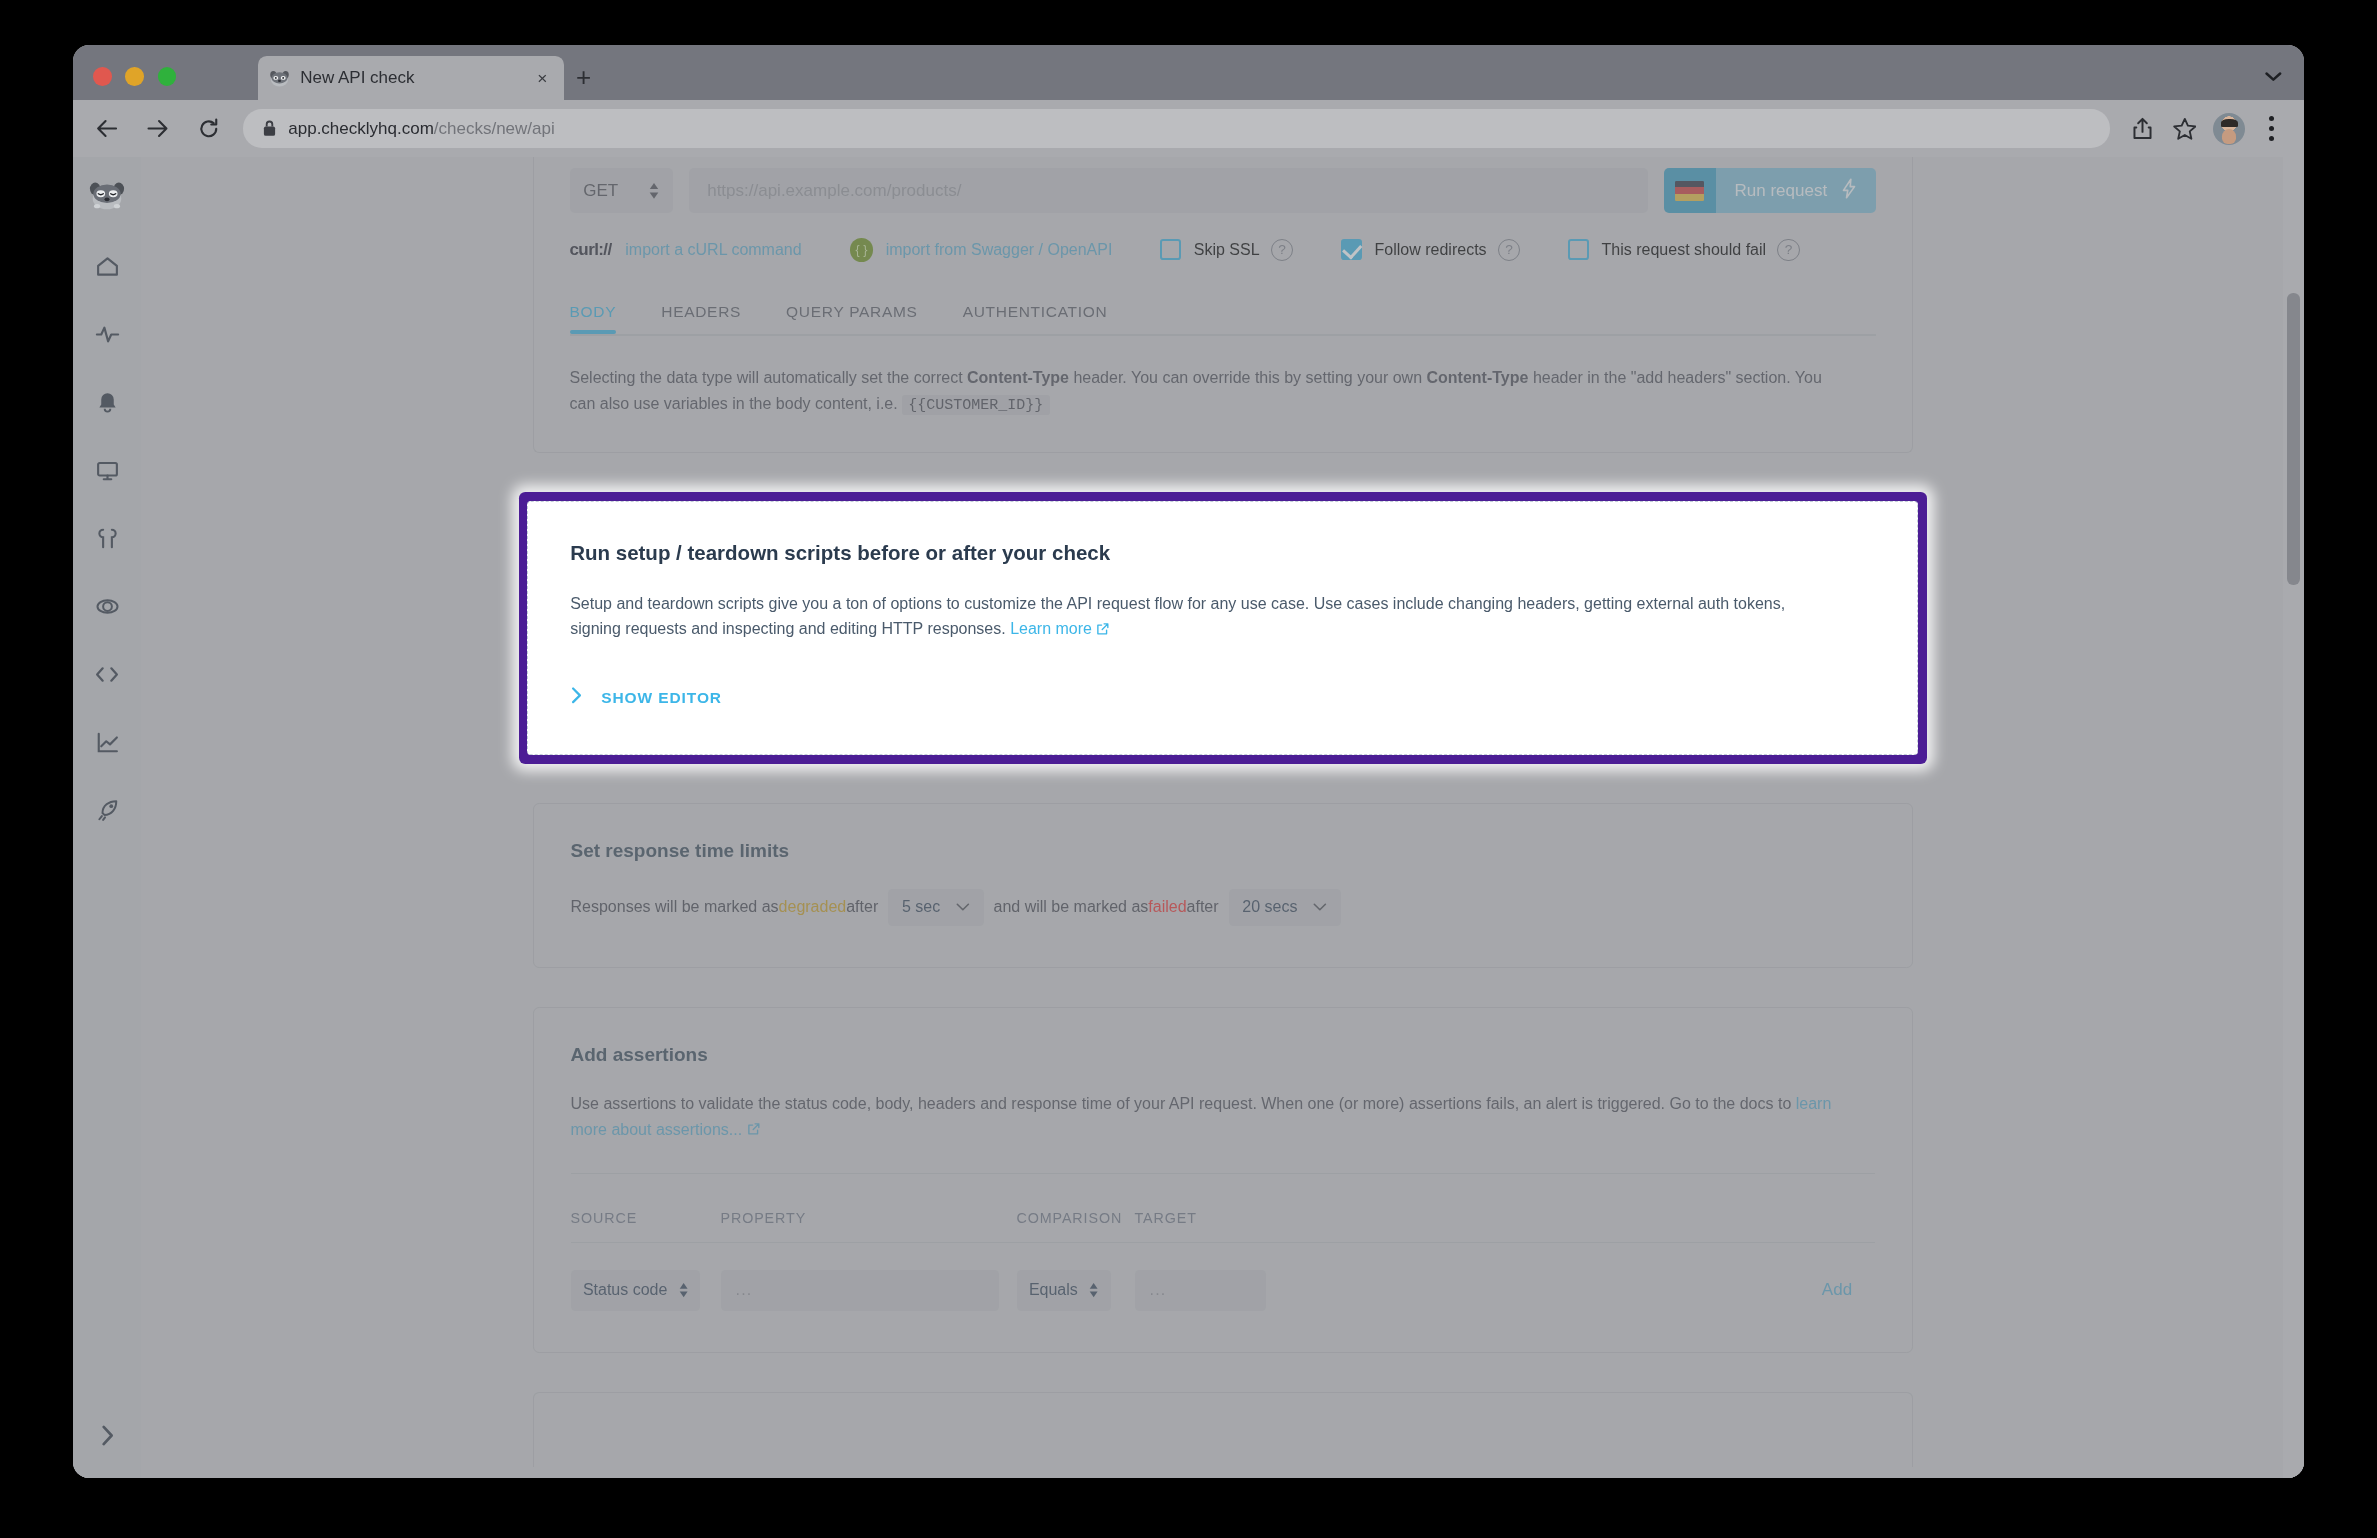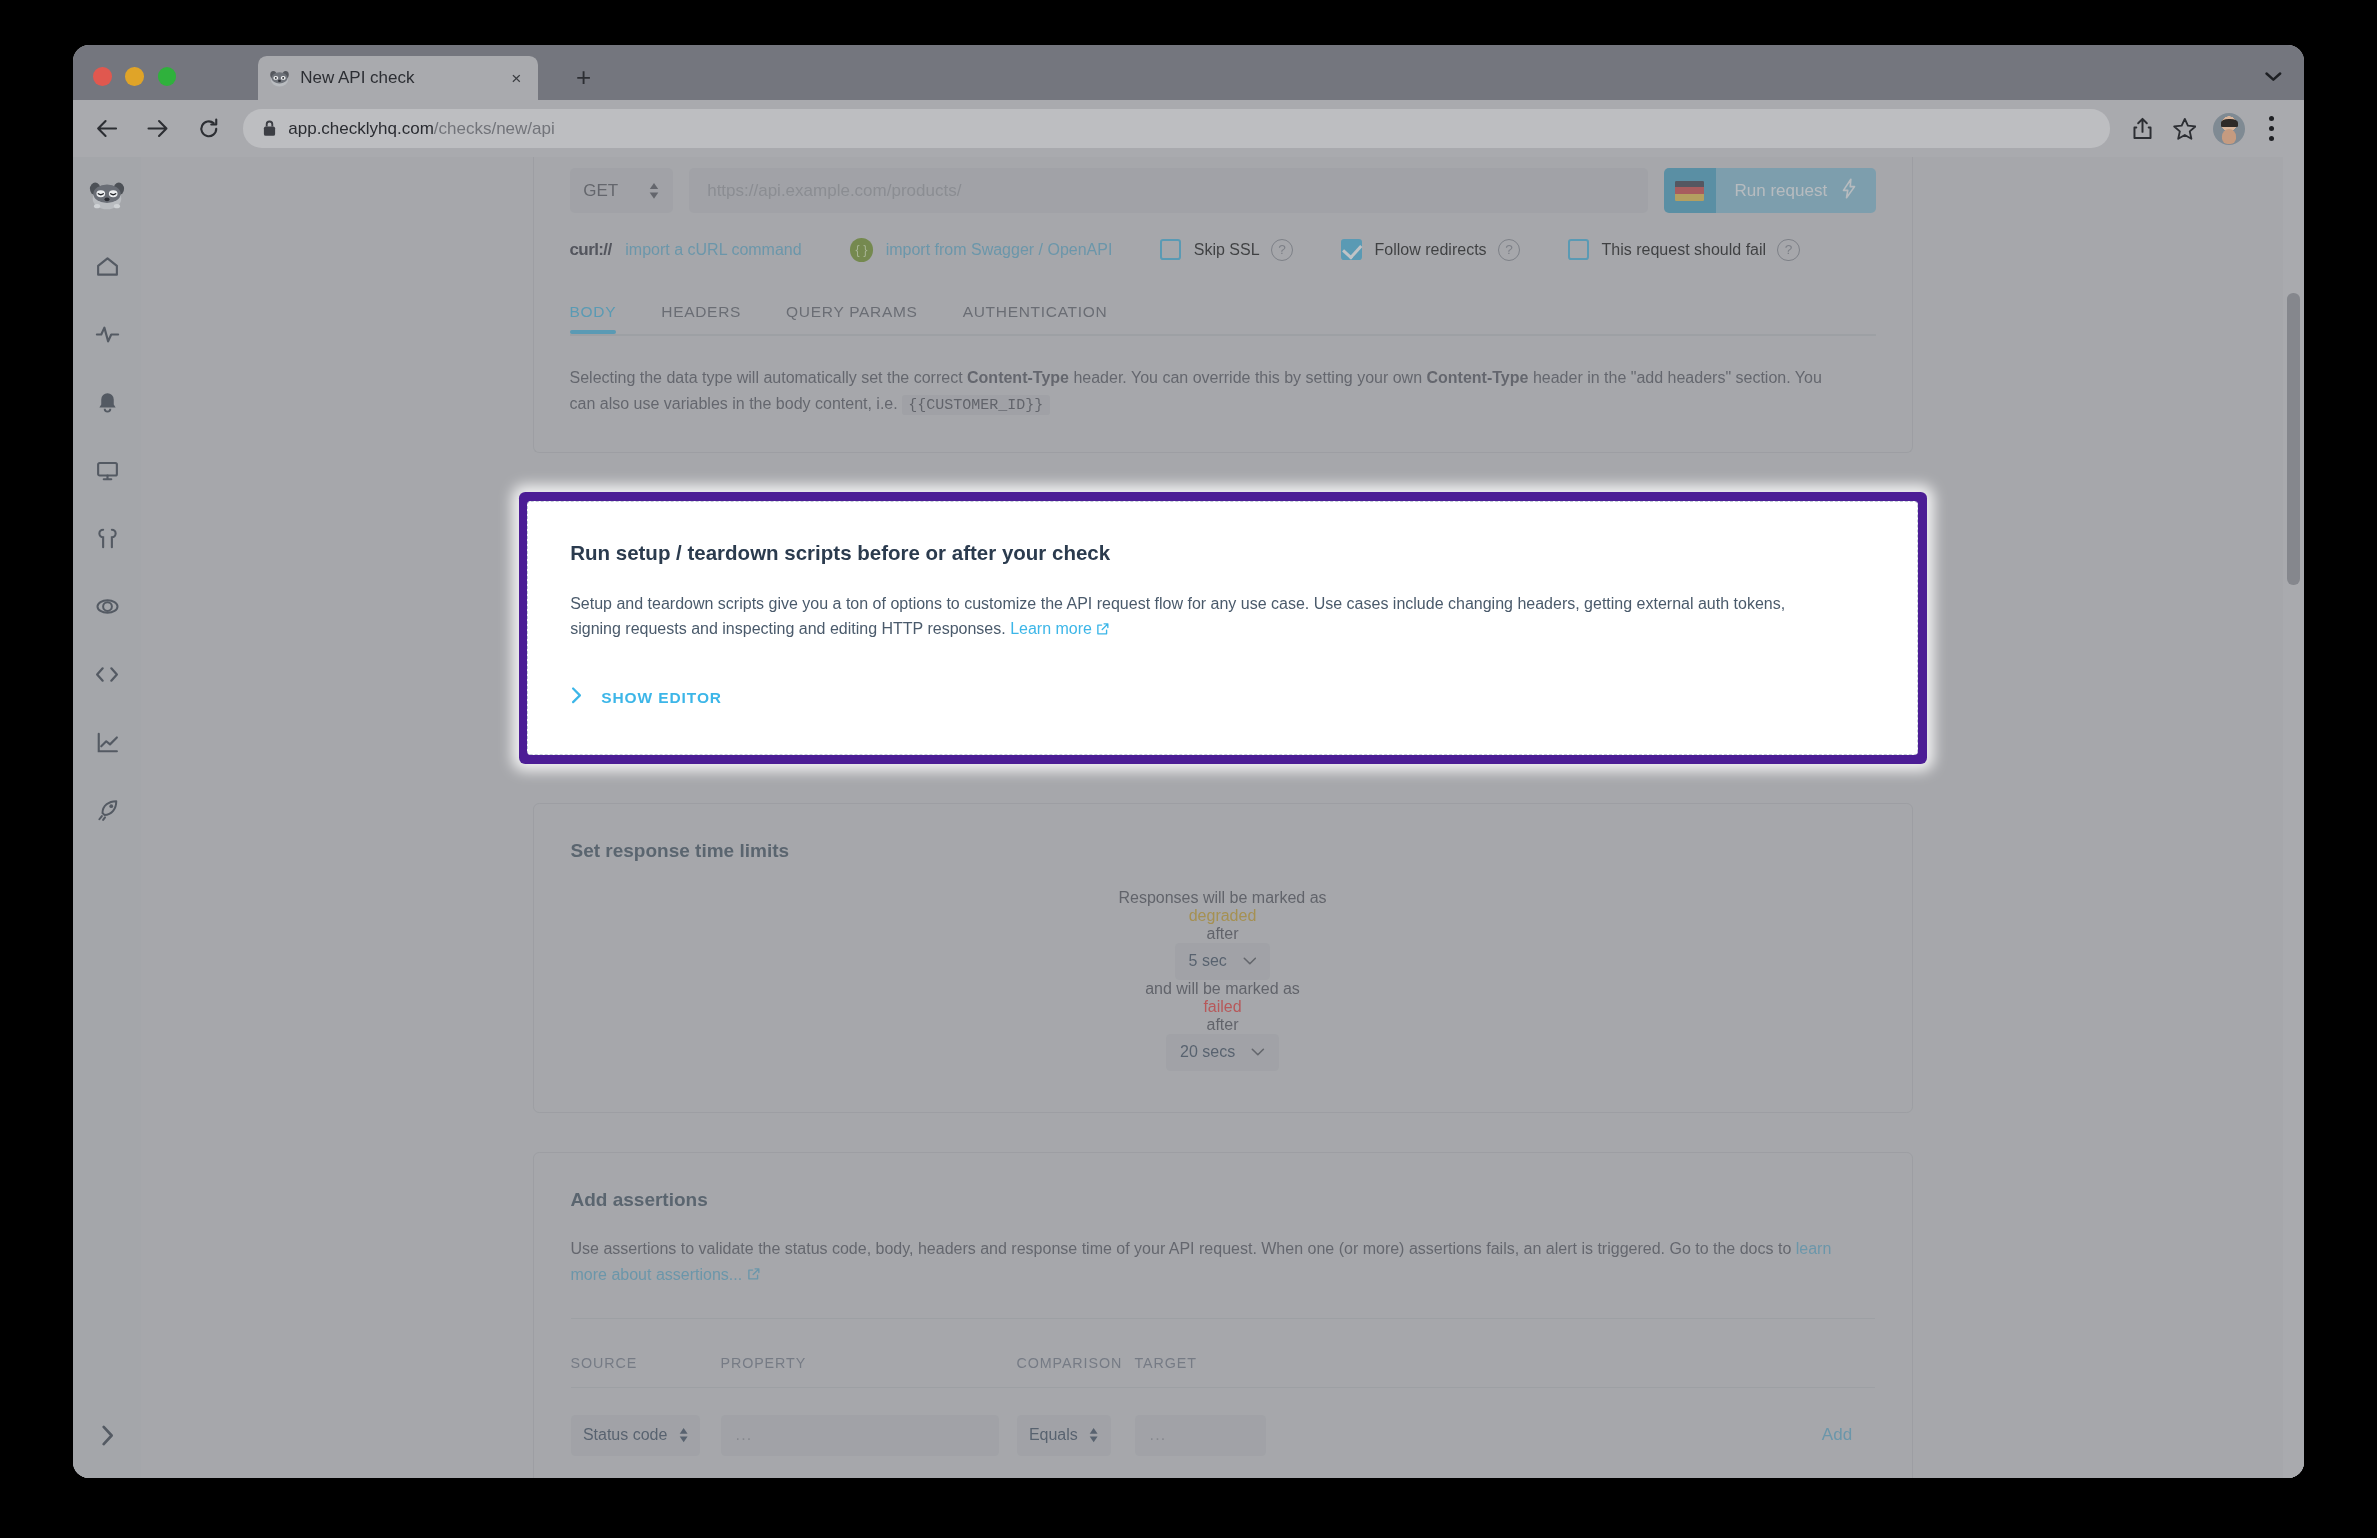--- a/index.html
+++ b/index.html
@@ -29,21 +29,21 @@
   .traffic {
     position: absolute; top: 22.4px; display: flex; gap: 13.7px; left: 20px;
   }
   .tl { width: 18.7px; height: 18.7px; border-radius: 50%; }
   .tl.red { background: #e0584f; }
   .tl.yel { background: #e0a428; }
   .tl.grn { background: #2fb13c; }
 
   #tab {
     position: absolute; left: 185px; top: 11.2px;
-    width: 280px; height: 44px;
+    width: 306px; height: 44px;
     background: #a9aaae;
     border-radius: 8.7px 8.7px 0 0;
     display: flex; align-items: center; padding: 0 11.2px;
   }
   #tab .favicon {
     width: 21px; height: 21px; flex: none; margin-right: 10px;
     display: flex; align-items: center; justify-content: center;
   }
   #tab .tabtitle {
     flex: 1; font-size: 17px; color: #2c2e33; white-space: nowrap;
@@ -291,21 +291,21 @@
     display: flex; align-items: center; gap: 18.7px;
     margin-top: 44px; color: #3cb6e8;
     font-size: 15.5px; letter-spacing: 0.9px; font-weight: 600;
   }
 
   
   .sec { padding: 36px 37px 41px 37px; }
   .sec h2 { font-size: 19px; color: #30404f; font-weight: 700; }
   .sec .desc { font-size: 16px; line-height: 1.62; color: #41434c; margin-top: 25px; max-width: 1281px; }
 
-  .limitrow { display: flex; align-items: center; margin-top: 27px; font-size: 16px; color: #3b3d46; flex-wrap: wrap; flex-direction: column; }
+  .limitrow { display: flex; align-items: center; margin-top: 27px; font-size: 16px; color: #3b3d46; flex-wrap: wrap; }
   .deg { color: #b08b1c; }
   .fail { color: #cf2a2a; }
   .sel {
     background: #a9aaae; border-radius: 4.4px; height: 37px;
     display: inline-flex; align-items: center; gap: 16px;
     padding: 0 13.7px; margin: 0 10px; font-size: 16px; color: #2b3b4e;
   }
 
   .assert-head {
     display: flex; margin-top: 36px; padding-bottom: 16px;

